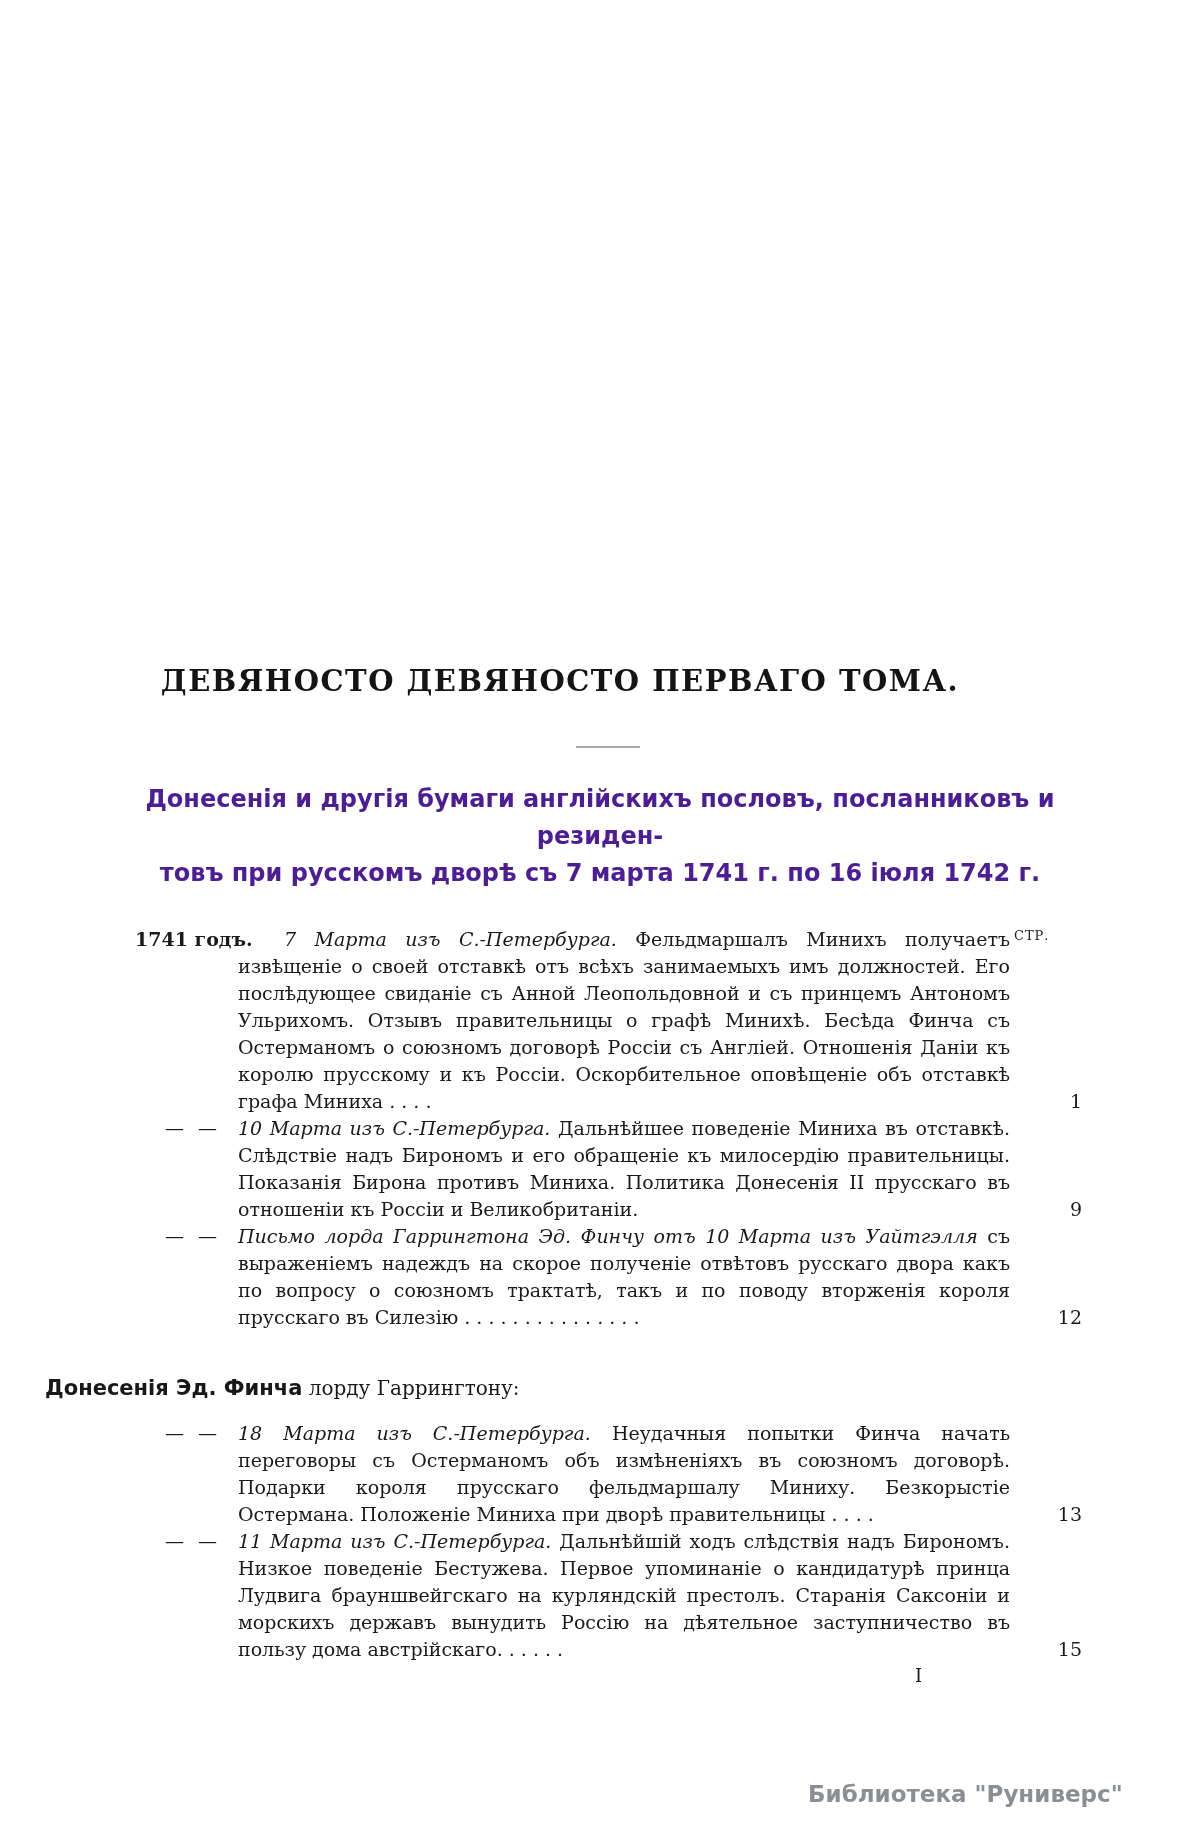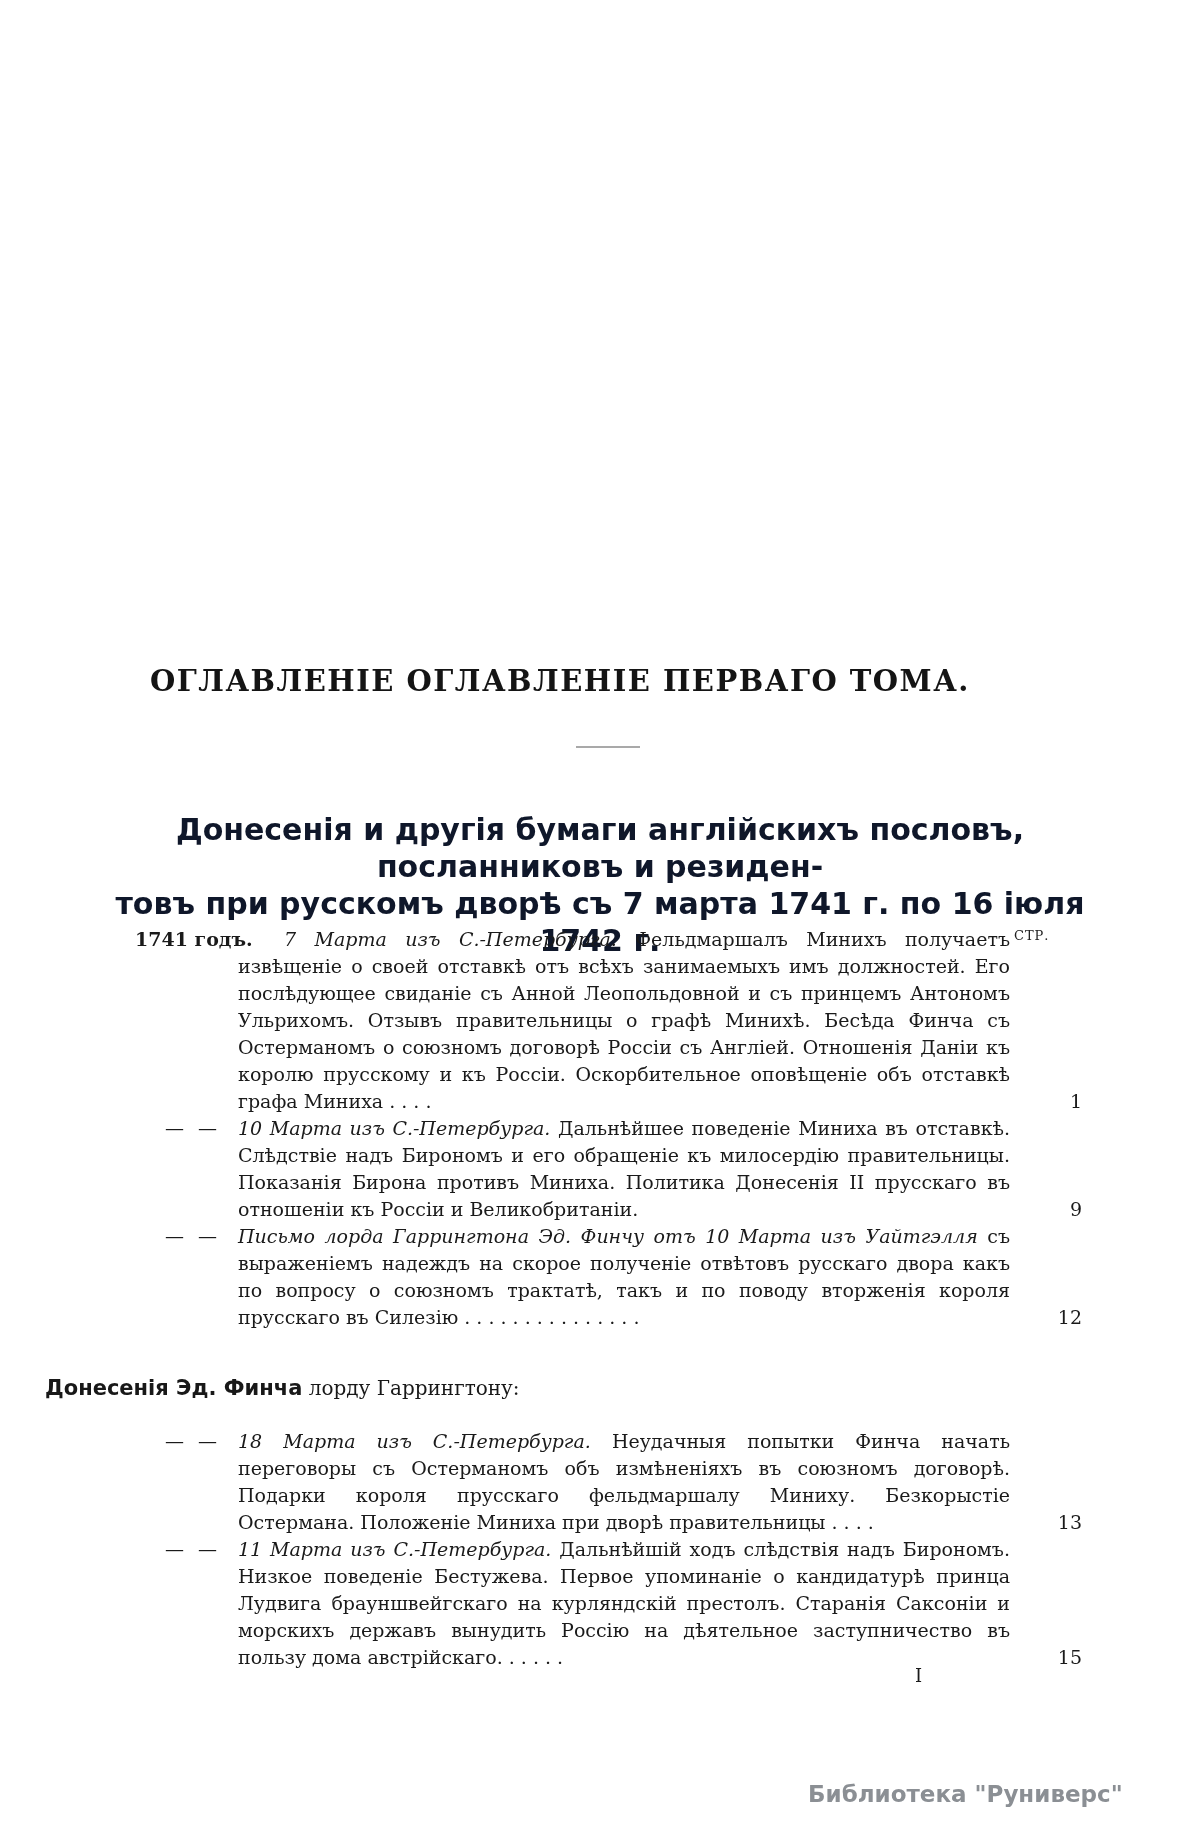--- a/index.html
+++ b/index.html
@@ -38,24 +38,23 @@
 
   
   .subtitle {
     position: absolute;
     top: 781px;
     left: 100px;
     width: 1000px;
     text-align: center;
     font-family: "DejaVu Sans", "Liberation Sans", sans-serif;
     font-weight: 700;
-    font-size: 30px;
+    font-size: 24px;
     line-height: 37px;
-    color: #0f172a;
-    margin-top: 30px;
+    color: #4c1d95;
   }
 
   
   .section-heading {
     font-size: 20px;
     white-space: nowrap;
     color: #181818;
   }
   .section-heading .h-bold {
     font-family: "DejaVu Sans", "Liberation Sans", sans-serif;
@@ -112,21 +111,21 @@
     right: -72px;
     bottom: 0;
     width: 60px;
     text-align: right;
     font-style: normal;
     font-size: 19px;
     line-height: 27px;
   }
 
   .heading-2 {
-    margin: 44px 0 26px 45px;
+    margin: 44px 0 18px 45px;
     line-height: 27px;
   }
 
   .signature-mark {
     position: absolute;
     top: 1665px;
     left: 915px;
     font-size: 18px;
     color: #1a1a1a;
   }
@@ -140,21 +139,21 @@
     font-size: 23px;
     color: #8b8f94;
     white-space: nowrap;
   }
 </style>
 </head>
 <body>
 
 <div class="page">
 
-  <div class="vol-title">ОГЛАВЛЕНІЕ ОГЛАВЛЕНІЕ ПЕРВАГО ТОМА.</div>
+  <div class="vol-title">ДЕВЯНОСТО ДЕВЯНОСТО ПЕРВАГО ТОМА.</div>
 
   <div class="title-divider"></div>
 
   <div class="subtitle">
     <div>Донесенія и другія бумаги  англійскихъ пословъ,  посланниковъ и резиден-</div>
     <div>товъ при русскомъ дворѣ съ 7 марта 1741 г. по 16 іюля 1742 г.</div>
   </div>
 
 
   <div class="page-col-header">СТР.</div>

